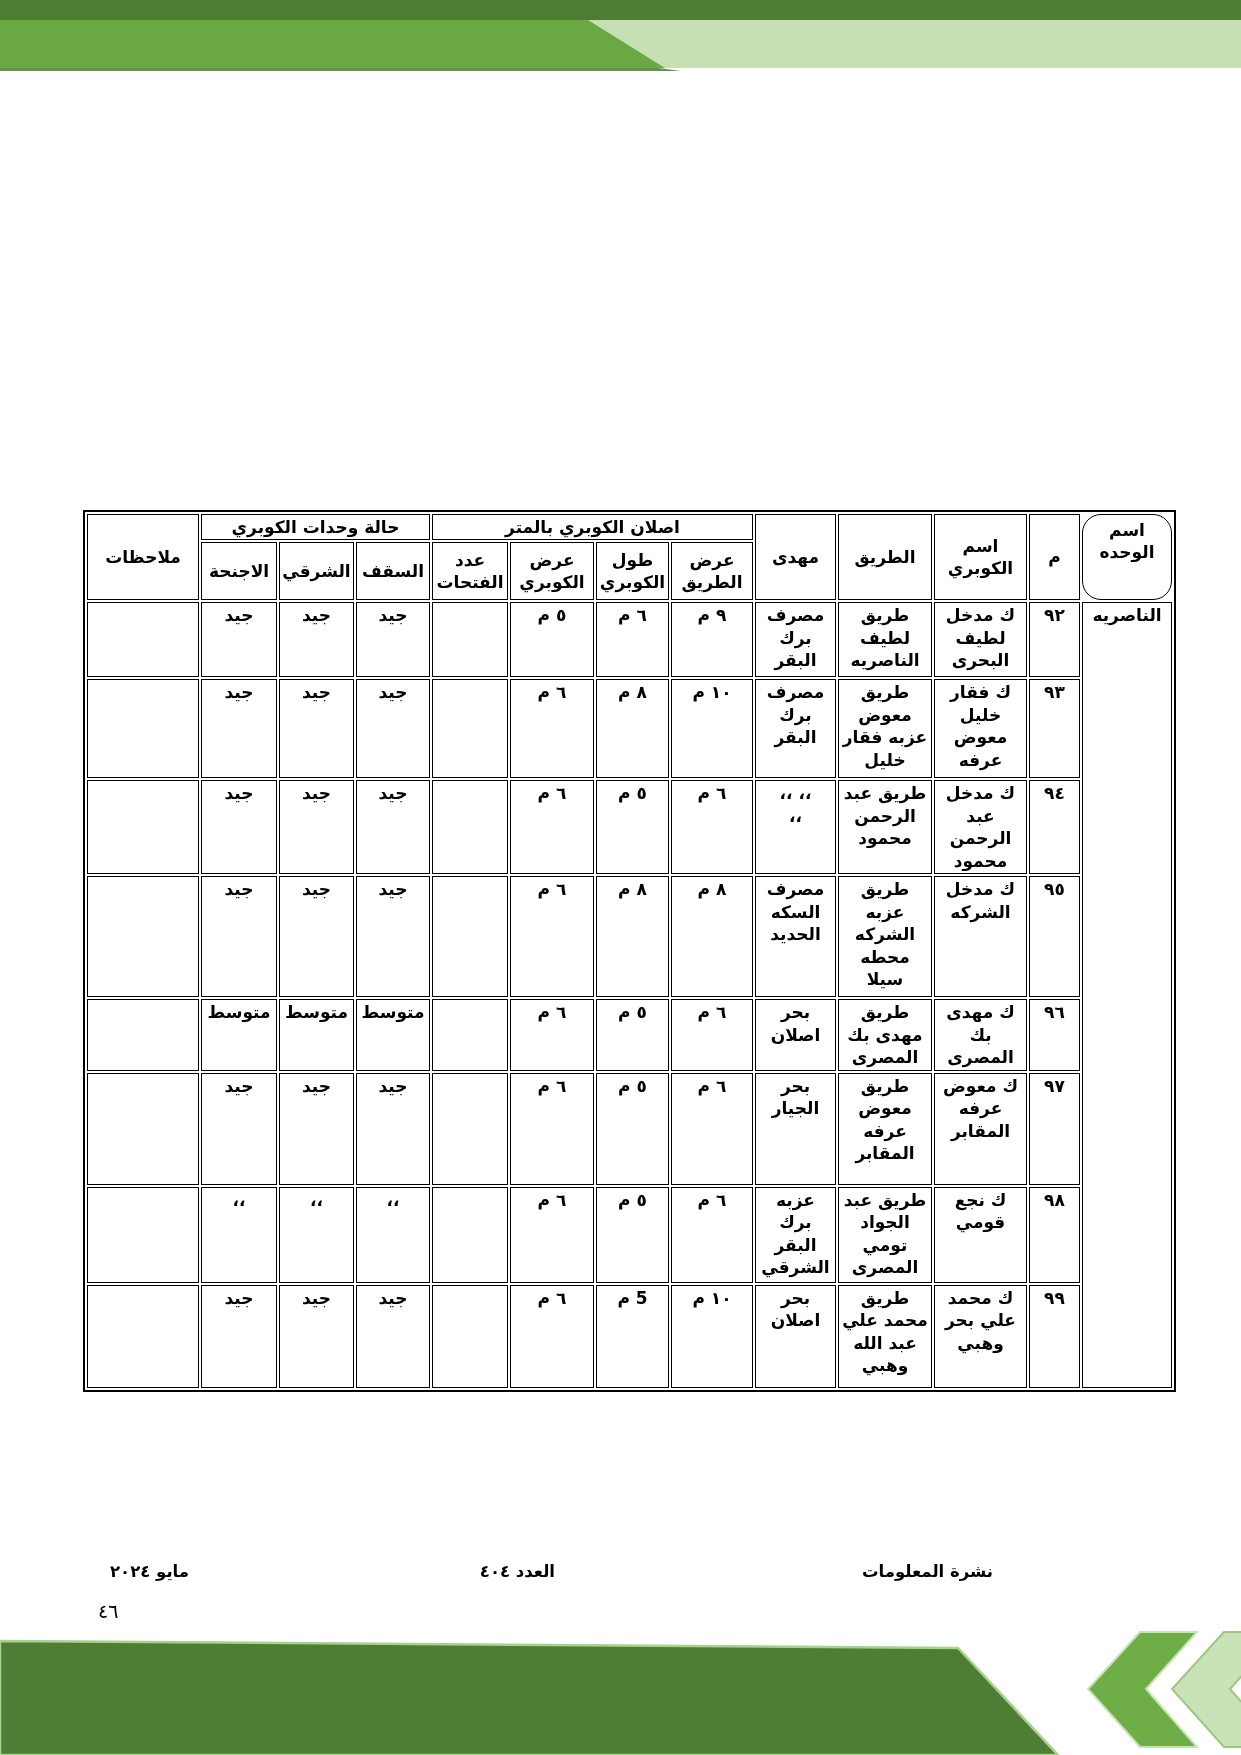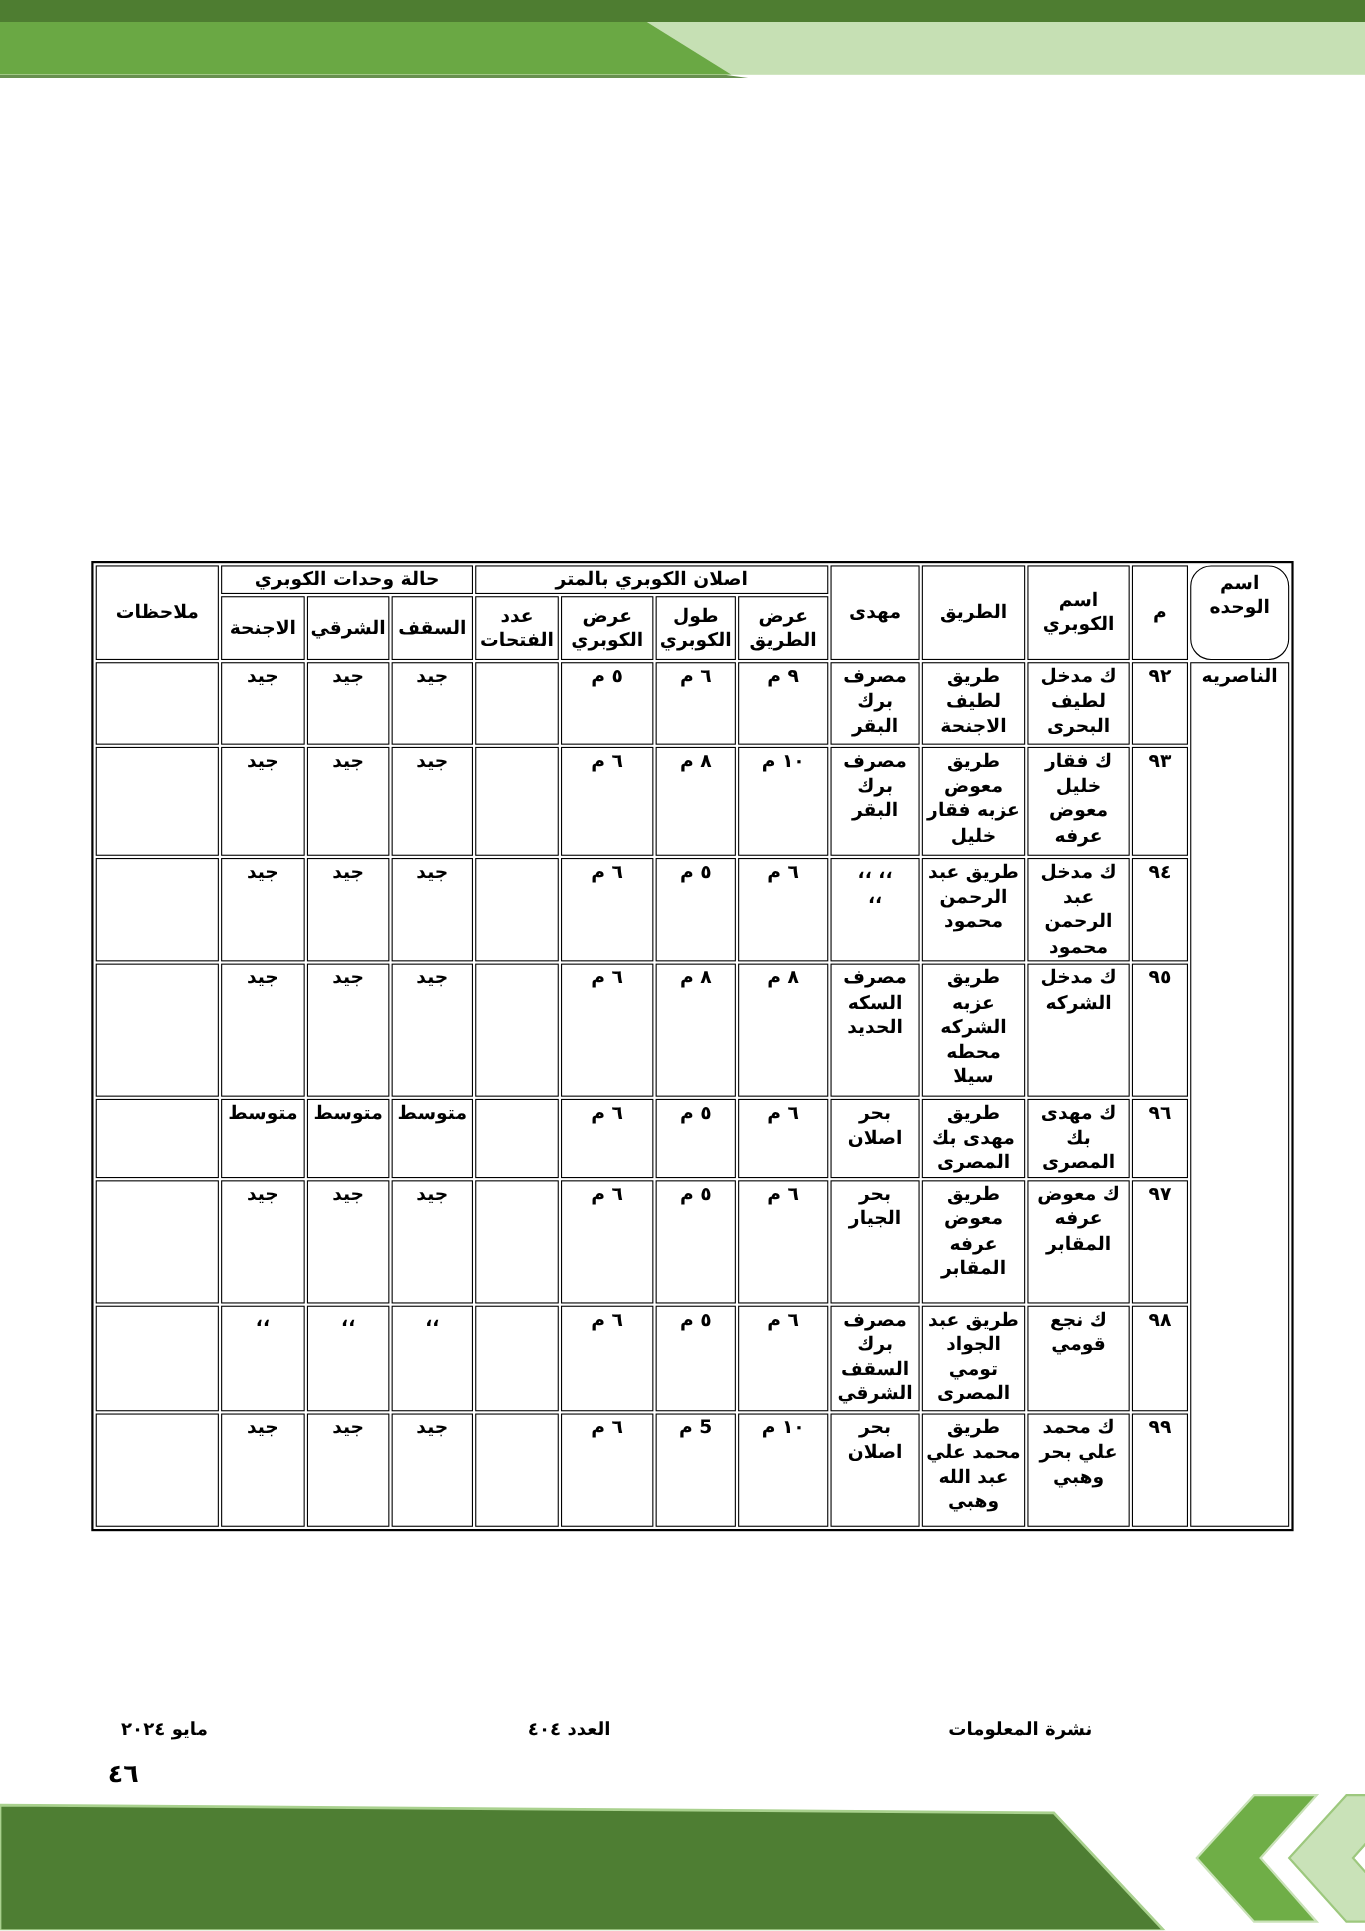--- a/index.html
+++ b/index.html
@@ -34,21 +34,21 @@
   tr.sub-row{height:58px;}
   .th-unit{vertical-align:top !important;padding-top:4px !important;border-radius:19px;}
   td.unit-cell{vertical-align:top;padding-top:78px;}
   td.cell-no{letter-spacing:2px;}
   
   .footer-text{position:absolute;top:1562px;left:0;width:1241px;height:28px;
     font-weight:bold;font-size:16.5px;color:#000;}
   .ft-right{position:absolute;right:248px;top:0;margin-left:17px;}
   .ft-center{position:absolute;right:686px;top:0;}
   .ft-left{position:absolute;right:1052px;top:0;white-space:nowrap;margin-left:10px;}
-  .page-number{position:absolute;top:1600px;left:98px;font-weight:bold;font-size:23px;color:#000;text-align:right;}
+  .page-number{position:absolute;top:1600px;left:98px;font-weight:normal;font-size:19px;color:#000;text-align:right;}
   
   .bottom-band{position:absolute;bottom:0;left:0;width:1241px;height:126px;}
 </style>
 </head>
 <body>
 
 <div class="page">
 
   <div class="top-band">
     <div class="tb-dark"></div>
@@ -92,21 +92,21 @@
         <th>السقف</th>
         <th>الشرقي</th>
         <th>الاجنحة</th>
       </tr>
     </thead>
     <tbody id="table-body">
         <tr style="height: 75px;">
           <td rowspan="8" class="unit-cell">الناصريه</td>
           <td class="cell-no">٩٢</td>
           <td class="cell-bridge-name">ك مدخل لطيف البحرى</td>
-          <td class="cell-road">طريق لطيف الاجنحة</td>
+          <td class="cell-road">طريق لطيف الناصريه</td>
           <td class="cell-canal">مصرف برك البقر</td>
           <td class="cell-road-width">٩ م</td>
           <td class="cell-bridge-length">٦ م</td>
           <td class="cell-bridge-width">٥ م</td>
           <td class="cell-openings"></td>
           <td class="cell-ceiling">جيد</td>
           <td class="cell-walls">جيد</td>
           <td class="cell-wings">جيد</td>
           <td class="cell-notes"></td>
         </tr>
@@ -178,21 +178,21 @@
           <td class="cell-openings"></td>
           <td class="cell-ceiling">جيد</td>
           <td class="cell-walls">جيد</td>
           <td class="cell-wings">جيد</td>
           <td class="cell-notes"></td>
         </tr>
         <tr style="height: 96px;">
           <td class="cell-no">٩٨</td>
           <td class="cell-bridge-name">ك نجع قومي</td>
           <td class="cell-road">طريق عبد الجواد تومي المصرى</td>
-          <td class="cell-canal">مصرف برك السقف الشرقي</td>
+          <td class="cell-canal">عزبه برك البقر الشرقي</td>
           <td class="cell-road-width">٦ م</td>
           <td class="cell-bridge-length">٥ م</td>
           <td class="cell-bridge-width">٦ م</td>
           <td class="cell-openings"></td>
           <td class="cell-ceiling">،،</td>
           <td class="cell-walls">،،</td>
           <td class="cell-wings">،،</td>
           <td class="cell-notes"></td>
         </tr>
         <tr style="height: 103px;">

